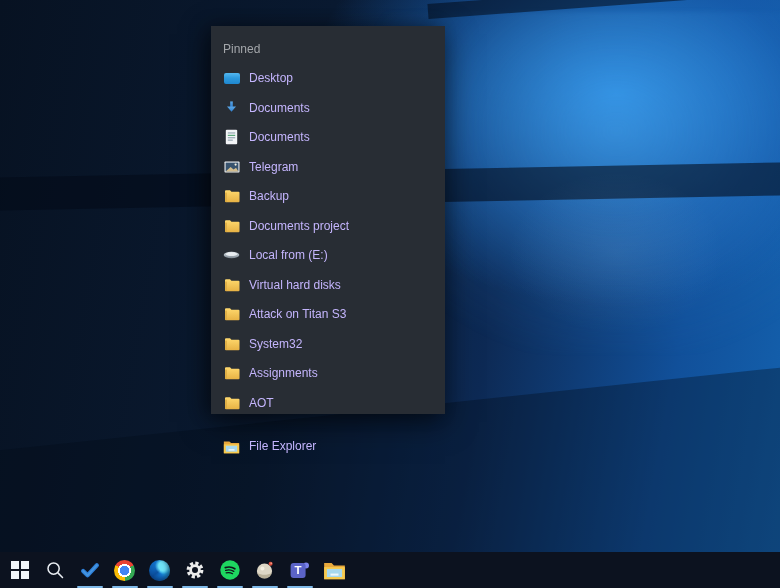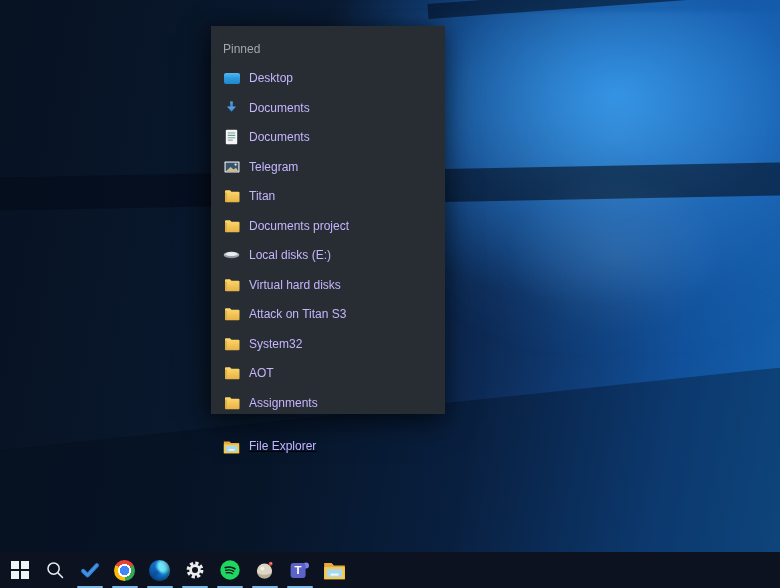--- a/index.html
+++ b/index.html
@@ -29,21 +29,21 @@
   
   .jumplist { position:absolute; left:211px; top:26px; width:234px; height:388px;
     background:#282d34; box-shadow: 0 8px 28px rgba(0,0,0,.55), -6px 0 16px rgba(0,0,0,.28);
     padding:8px 0 6px 0; z-index:5; }
   .jl-header { height:29.5px; display:flex; align-items:center; padding-left:12px;
     color:#a3a6aa; font-size:12px; }
   .jl-item { height:29.5px; display:flex; align-items:center; padding-left:12px; gap:9px;
     cursor:default; }
   .jl-ico { width:17px; height:17px; display:flex; align-items:center; justify-content:center; flex:0 0 17px; }
   .jl-label { font-size:12px; color:#c4b5fd; white-space:nowrap; }
-  .jl-tasks { margin-top:14px;text-decoration:underline; }
+  .jl-tasks { margin-top:14px; }
 
   
   .ic-desktop { width:16px; height:11px; border-radius:2px;
     background: linear-gradient(180deg,#54b8f0 0%,#2e9ade 45%,#1f87cf 100%); }
 
   
   .taskbar { position:absolute; left:0; bottom:0; width:100%; height:36px;
     background:#0c121f; display:flex; align-items:stretch; padding-left:2px; z-index:10; }
   .tb-item { position:relative; width:35px; display:flex; align-items:center; justify-content:center; }
   .tb-underline { position:absolute; bottom:0; left:50%; transform:translateX(-50%);
@@ -139,21 +139,21 @@
     <span class="jl-label">Telegram</span>
   </div>
 
   <div class="jl-item">
     <span class="jl-ico">
       <svg width="16" height="14" viewBox="0 0 16 14">
           <path d="M1 2.2Q1 1.2 2 1.2h4l1.4 1.5h7.1q1 0 1 1v8.6q0 1-1 1H2q-1 0-1-1z" fill="url(#gradFolder)"></path>
           <rect x="1" y="3.6" width="2" height="9.2" fill="#d9a63e" opacity="0.7"></rect>
         </svg>
     </span>
-    <span class="jl-label">Titan</span>
+    <span class="jl-label">Backup</span>
   </div>
 
 
 
   <div class="jl-item">
     <span class="jl-ico">
       <svg width="16" height="14" viewBox="0 0 16 14">
           <path d="M1 2.2Q1 1.2 2 1.2h4l1.4 1.5h7.1q1 0 1 1v8.6q0 1-1 1H2q-1 0-1-1z" fill="url(#gradFolder)"></path>
           <rect x="1" y="3.6" width="2" height="9.2" fill="#d9a63e" opacity="0.7"></rect>
         </svg>
@@ -161,21 +161,21 @@
     <span class="jl-label">Documents project</span>
   </div>
 
   <div class="jl-item">
     <span class="jl-ico">
       <svg width="17" height="8" viewBox="0 0 17 8">
           <ellipse cx="8.5" cy="4" rx="7.8" ry="3.2" fill="url(#gradDisk)"></ellipse>
           <ellipse cx="8.5" cy="3.2" rx="5.6" ry="1.7" fill="#f0f3f6" opacity="0.85"></ellipse>
         </svg>
     </span>
-    <span class="jl-label">Local disks (E:)</span>
+    <span class="jl-label">Local from (E:)</span>
   </div>
 
   <div class="jl-item">
     <span class="jl-ico">
       <svg width="16" height="14" viewBox="0 0 16 14">
           <path d="M1 2.2Q1 1.2 2 1.2h4l1.4 1.5h7.1q1 0 1 1v8.6q0 1-1 1H2q-1 0-1-1z" fill="url(#gradFolder)"></path>
           <rect x="1" y="3.6" width="2" height="9.2" fill="#d9a63e" opacity="0.7"></rect>
         </svg>
     </span>
     <span class="jl-label">Virtual hard disks</span>
@@ -201,31 +201,31 @@
     <span class="jl-label">System32</span>
   </div>
 
   <div class="jl-item">
     <span class="jl-ico">
       <svg width="16" height="14" viewBox="0 0 16 14">
           <path d="M1 2.2Q1 1.2 2 1.2h4l1.4 1.5h7.1q1 0 1 1v8.6q0 1-1 1H2q-1 0-1-1z" fill="url(#gradFolder)"></path>
           <rect x="1" y="3.6" width="2" height="9.2" fill="#d9a63e" opacity="0.7"></rect>
         </svg>
     </span>
+    <span class="jl-label">Assignments</span>
+  </div>
+
+  <div class="jl-item">
+    <span class="jl-ico">
+      <svg width="16" height="14" viewBox="0 0 16 14">
+          <path d="M1 2.2Q1 1.2 2 1.2h4l1.4 1.5h7.1q1 0 1 1v8.6q0 1-1 1H2q-1 0-1-1z" fill="url(#gradFolder)"></path>
+          <rect x="1" y="3.6" width="2" height="9.2" fill="#d9a63e" opacity="0.7"></rect>
+        </svg>
+    </span>
     <span class="jl-label">AOT</span>
-  </div>
-
-  <div class="jl-item">
-    <span class="jl-ico">
-      <svg width="16" height="14" viewBox="0 0 16 14">
-          <path d="M1 2.2Q1 1.2 2 1.2h4l1.4 1.5h7.1q1 0 1 1v8.6q0 1-1 1H2q-1 0-1-1z" fill="url(#gradFolder)"></path>
-          <rect x="1" y="3.6" width="2" height="9.2" fill="#d9a63e" opacity="0.7"></rect>
-        </svg>
-    </span>
-    <span class="jl-label">Assignments</span>
   </div>
 
   <div class="jl-tasks">
     <div class="jl-item">
       <span class="jl-ico">
         <svg width="17" height="15" viewBox="0 0 20 17">
             <path d="M1 2.5h6.5l2 2H19v12H1z" fill="#e8a83c"></path>
             <rect x="1" y="6" width="18" height="10.5" fill="#f7ca4e"></rect>
             <rect x="3.4" y="7.6" width="13.2" height="7" fill="#a7d8ee"></rect>
             <rect x="6.5" y="11.6" width="7" height="1.8" fill="#eef7fb"></rect>

